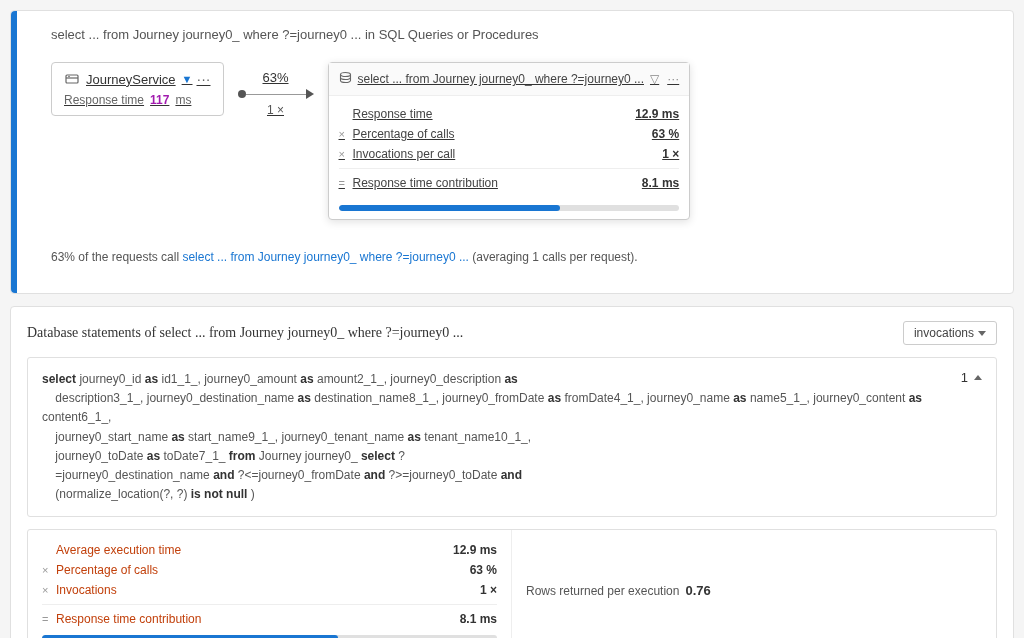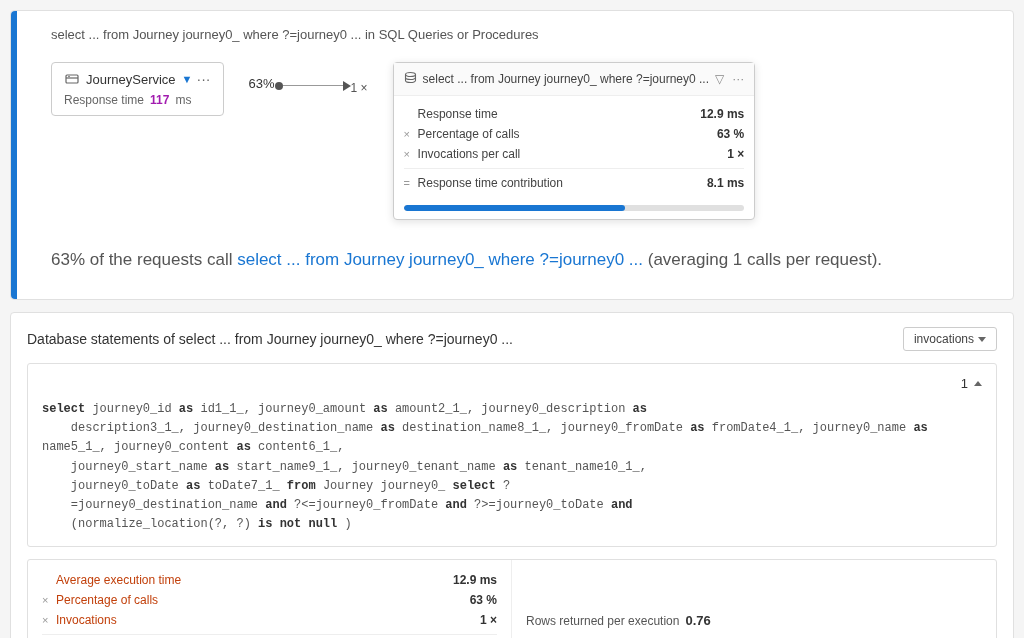--- a/index.html
+++ b/index.html
@@ -46,23 +46,24 @@
       font-size: 13px;
       color: #555;
       margin-bottom: 20px;
       padding-left: 20px;
     }
 
     .flow-area {
       display: flex;
       align-items: flex-start;
       padding-left: 20px;
-      gap: 15px;
+      gap: 4px;
       margin-bottom: 20px;
       position: relative;
+      text-decoration: underline;
     }
 
     .service-box {
       border: 1px solid #ccc;
       border-radius: 4px;
       padding: 8px 12px;
       background: #fff;
       min-width: 160px;
     }
 
@@ -113,25 +114,25 @@
       color: #666;
     }
 
     .response-val {
       font-weight: 600;
       color: #a21caf;
     }
 
     .connector-area {
       display: flex;
-      flex-direction: row;
+      flex-direction: column;
       align-items: center;
       justify-content: center;
       padding: 0 10px;
-      margin-top: 14px;
+      margin-top: 8px;
     }
 
     .pct-label {
       font-size: 13px;
       color: #333;
       margin-bottom: 4px;
       text-align: center;
     }
 
     .arrow-line {
@@ -248,21 +249,21 @@
       overflow: hidden;
     }
 
     .progress-bar-fill {
       height: 100%;
       background: #1976d2;
       border-radius: 3px;
     }
 
     .bottom-text {
-      font-size: 17px;
+      font-size: 12px;
       color: #555;
       padding-left: 20px;
       padding-top: 10px;
     }
 
     .bottom-text a {
       color: #1976d2;
       text-decoration: none;
     }
 
@@ -277,20 +278,21 @@
     .bottom-header {
       display: flex;
       align-items: center;
       justify-content: space-between;
       margin-bottom: 12px;
     }
 
     .bottom-title {
       font-size: 14px;
       color: #333;
+      font-family: Liberation Serif, serif;
     }
 
     .invocations-btn {
       display: flex;
       align-items: center;
       gap: 4px;
       border: 1px solid #ccc;
       border-radius: 3px;
       padding: 4px 10px;
       font-size: 12px;
@@ -304,26 +306,25 @@
       border: 1px solid #e0e0e0;
       border-radius: 3px;
       padding: 12px 14px;
       margin-bottom: 12px;
       display: flex;
       align-items: flex-start;
       justify-content: space-between;
     }
 
     .sql-code {
-      font-family: Liberation Mono, monospace;
+      font-family: Liberation Sans, sans-serif;
       font-size: 12px;
       line-height: 1.6;
       color: #555;
       flex: 1;
-      margin-top: 24px;
     }
 
     .sql-keyword {
       font-weight: 700;
       color: #333;
     }
 
     .sql-number {
       font-size: 13px;
       color: #333;

